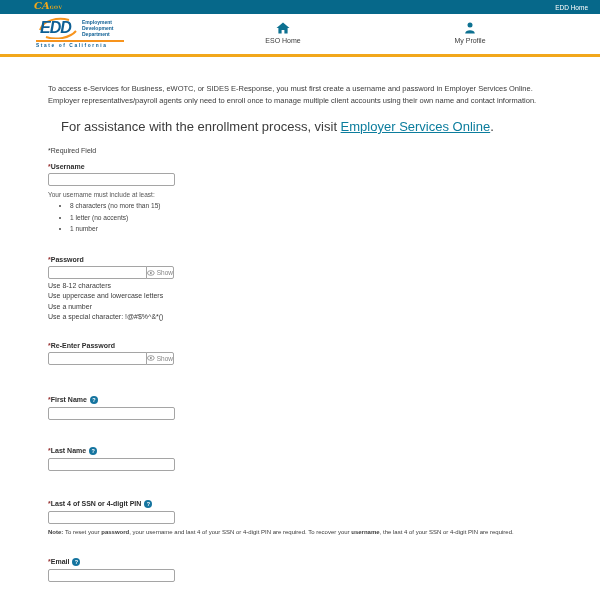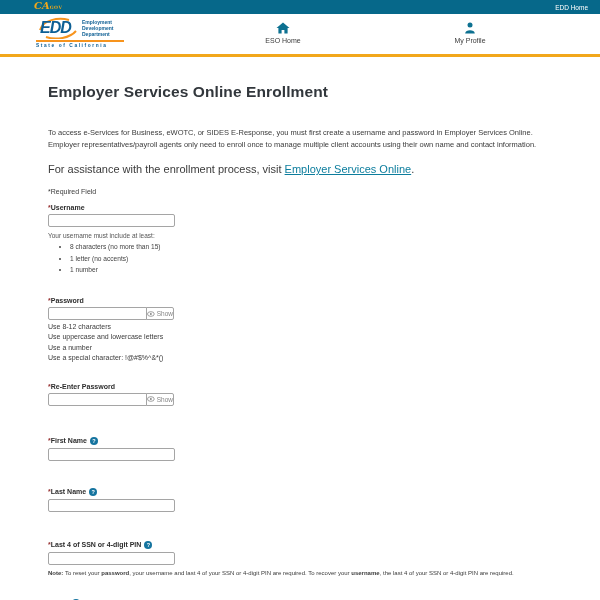--- a/index.html
+++ b/index.html
@@ -34,21 +34,21 @@
   .nav-profile { left:438px; }
 
   .gold-rule { height:3px; background:#f2a71b; }
 
   
   main { padding:0 48px; }
   h1 { margin-top:26px; font-size:15.5px; font-weight:700; color:#32373c;
        letter-spacing:.1px; }
   .intro { margin-top:26px; font-size:7.5px; line-height:1.6; color:#3b3b3b;
            max-width:508px; }
-  .assist { margin-top:12px; font-size:11px; color:#3b3b3b; }
+  .assist { margin-top:12px; font-size:13px; color:#3b3b3b;margin-left:13px; }
   .assist a { color:#0c7d9d; text-decoration:underline; cursor:pointer; }
   .required-note { margin-top:13px; font-size:7px; color:#3b3b3b; }
 
   
   .group { }
   .lbl { font-size:7px; font-weight:bold; color:#2d2d2d; display:flex;
          align-items:center; gap:3px; }
   .req { color:#993333; font-weight:bold; }
   .help { width:8px; height:8px; border-radius:50%; background:#15749f; color:#fff;
           font-size:5.5px; font-weight:bold; line-height:8px; text-align:center;
@@ -118,21 +118,20 @@
       <circle cx="6" cy="3" r="2.5" fill="#0d7191"></circle>
       <path d="M1.2,11.5 C1.2,7.3 10.8,7.3 10.8,11.5 Z" fill="#0d7191"></path>
     </svg>
     <span class="nav-label">My Profile</span>
   </a>
 </header>
 
 <div class="gold-rule"></div>
 
 <main>
-  <h1>Employer Services Online Enrollment</h1>
 
   <p class="intro">To access e-Services for Business, eWOTC, or SIDES E-Response, you must first create a username and password in Employer Services Online. Employer representatives/payroll agents only need to enroll once to manage multiple client accounts using their own name and contact information.</p>
 
   <p class="assist">
     <span>For assistance with the enrollment process, visit </span><a>Employer Services Online</a><span>.</span>
   </p>
 
   <p class="required-note">*Required Field</p>
 
   <form>

